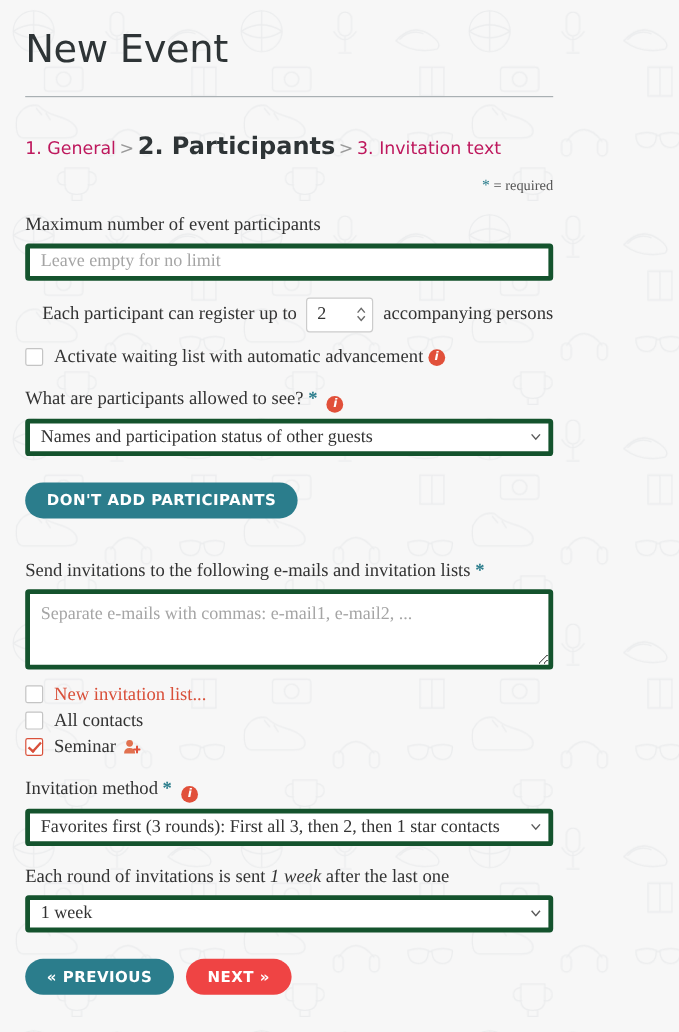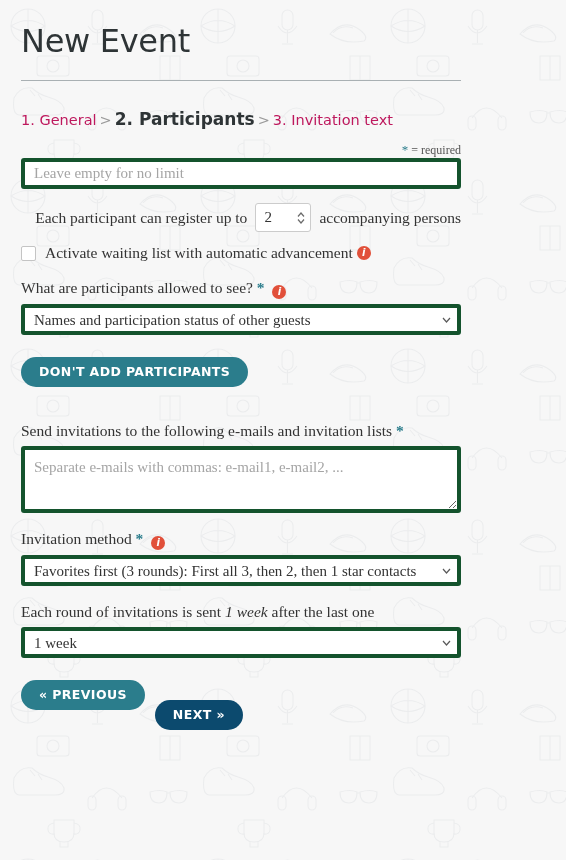--- a/index.html
+++ b/index.html
@@ -58,21 +58,21 @@
     color: #8a8a8a;
     font-size: 14.5px;
     line-height: 1;
     white-space: nowrap;
   }
   .breadcrumb .step {
     color: #be185d;
   }
   .breadcrumb .step.active {
     color: #2e3436;
-    font-size: 17px;
+    font-size: 20px;
     font-weight: 600;
   }
   .breadcrumb .sep {
     color: #9a9a9a;
     padding: 0 3px;
   }
 
   .required-note {
     text-align: right;
     font-size: 12px;
@@ -265,21 +265,21 @@
     font-size: 12.5px;
     font-weight: 700;
     letter-spacing: 0.4px;
     padding: 0 18px;
     height: 30px;
     line-height: 30px;
     cursor: pointer;
     white-space: nowrap;
   }
   .btn-teal { background: #2b7d8c; }
-  .btn-orange { background: #0c4a6e; margin-top: 20px; }
+  .btn-orange { background: #ef4444; }
 
   .btn-row-main { margin-top: 22px; }
   .btn-row-nav {
     margin-top: 22px;
     margin-bottom: 24px;
     display: flex;
     gap: 10px;
   }
 
   .spacer-lg { height: 18px; }
@@ -334,20 +334,21 @@
   <div class="breadcrumb">
     <span class="step">1. General</span><span class="sep">&gt;</span><span class="step active">2. Participants</span><span class="sep">&gt;</span><span class="step">3. Invitation text</span>
   </div>
 
   <div class="required-note">
     <span class="star">*</span>
     <span>= required</span>
   </div>
 
   
+  <div class="field-label">Maximum number of event participants</div>
   <input class="text-input" type="text" placeholder="Leave empty for no limit" style="">
 
   
   <div class="inline-row">
     <span class="txt">Each participant can register up to</span>
     <span class="stepper">
       <input type="number" value="2" style="">
       <span class="stepper-btns">
         <svg width="10" height="16" viewBox="0 0 10 16" xmlns="http://www.w3.org/2000/svg">
           <path d="M2 6.5 L5 3 L8 6.5" fill="none" stroke="#6b6b6b" stroke-width="1.2"></path>
@@ -390,20 +391,45 @@
   <div class="spacer-lg"></div>
 
   
   <div class="field-label">
     <span>Send invitations to the following e-mails and invitation lists</span>
     <span class="req-star">*</span>
   </div>
   <textarea class="textarea-input" placeholder="Separate e-mails with commas: e-mail1, e-mail2, ..." style=""></textarea>
 
   
+  <div class="list-group">
+
+    <div class="cb-row">
+      <span class="cb-box"></span>
+      <span class="cb-label accent">New invitation list...</span>
+    </div>
+
+    <div class="cb-row">
+      <span class="cb-box"></span>
+      <span class="cb-label">All contacts</span>
+    </div>
+
+    <div class="cb-row">
+      <span class="cb-box checked"></span>
+      <span class="cb-label">Seminar</span>
+      <span class="person-add-icon">
+        <svg width="14" height="13" viewBox="0 0 14 13" xmlns="http://www.w3.org/2000/svg">
+          <circle cx="5" cy="3.4" r="2.8" fill="#e1714f"></circle>
+          <path d="M0.4 12 q0 -4.6 4.6 -4.6 q4.6 0 4.6 4.6 z" fill="#e1714f"></path>
+          <path d="M11.2 6 v5 M8.7 8.5 h5" stroke="#e1503a" stroke-width="1.7" stroke-linecap="round"></path>
+        </svg>
+      </span>
+    </div>
+
+  </div>
 
   
   <div class="field-label">
     <span>Invitation method</span>
     <span class="req-star">*</span>
     <span class="info-icon">i</span>
   </div>
   <div class="select-wrap">
     <select class="select-input">
       <option>Favorites first (3 rounds): First all 3, then 2, then 1 star contacts</option>

